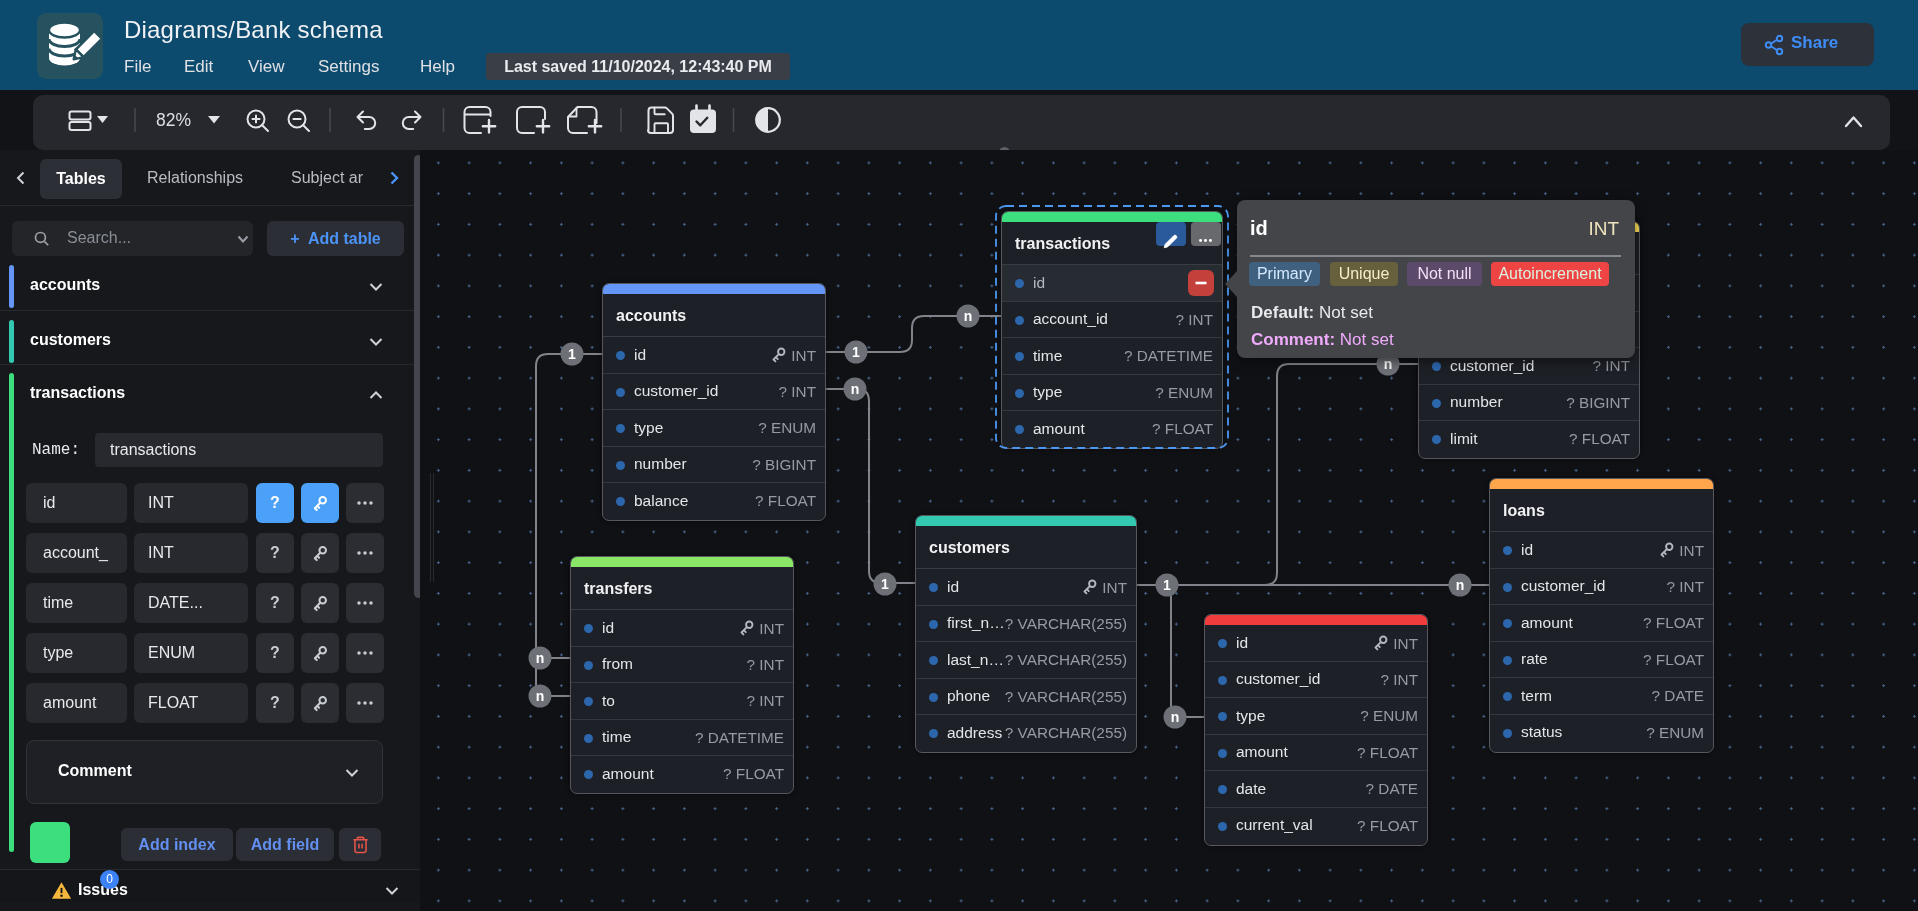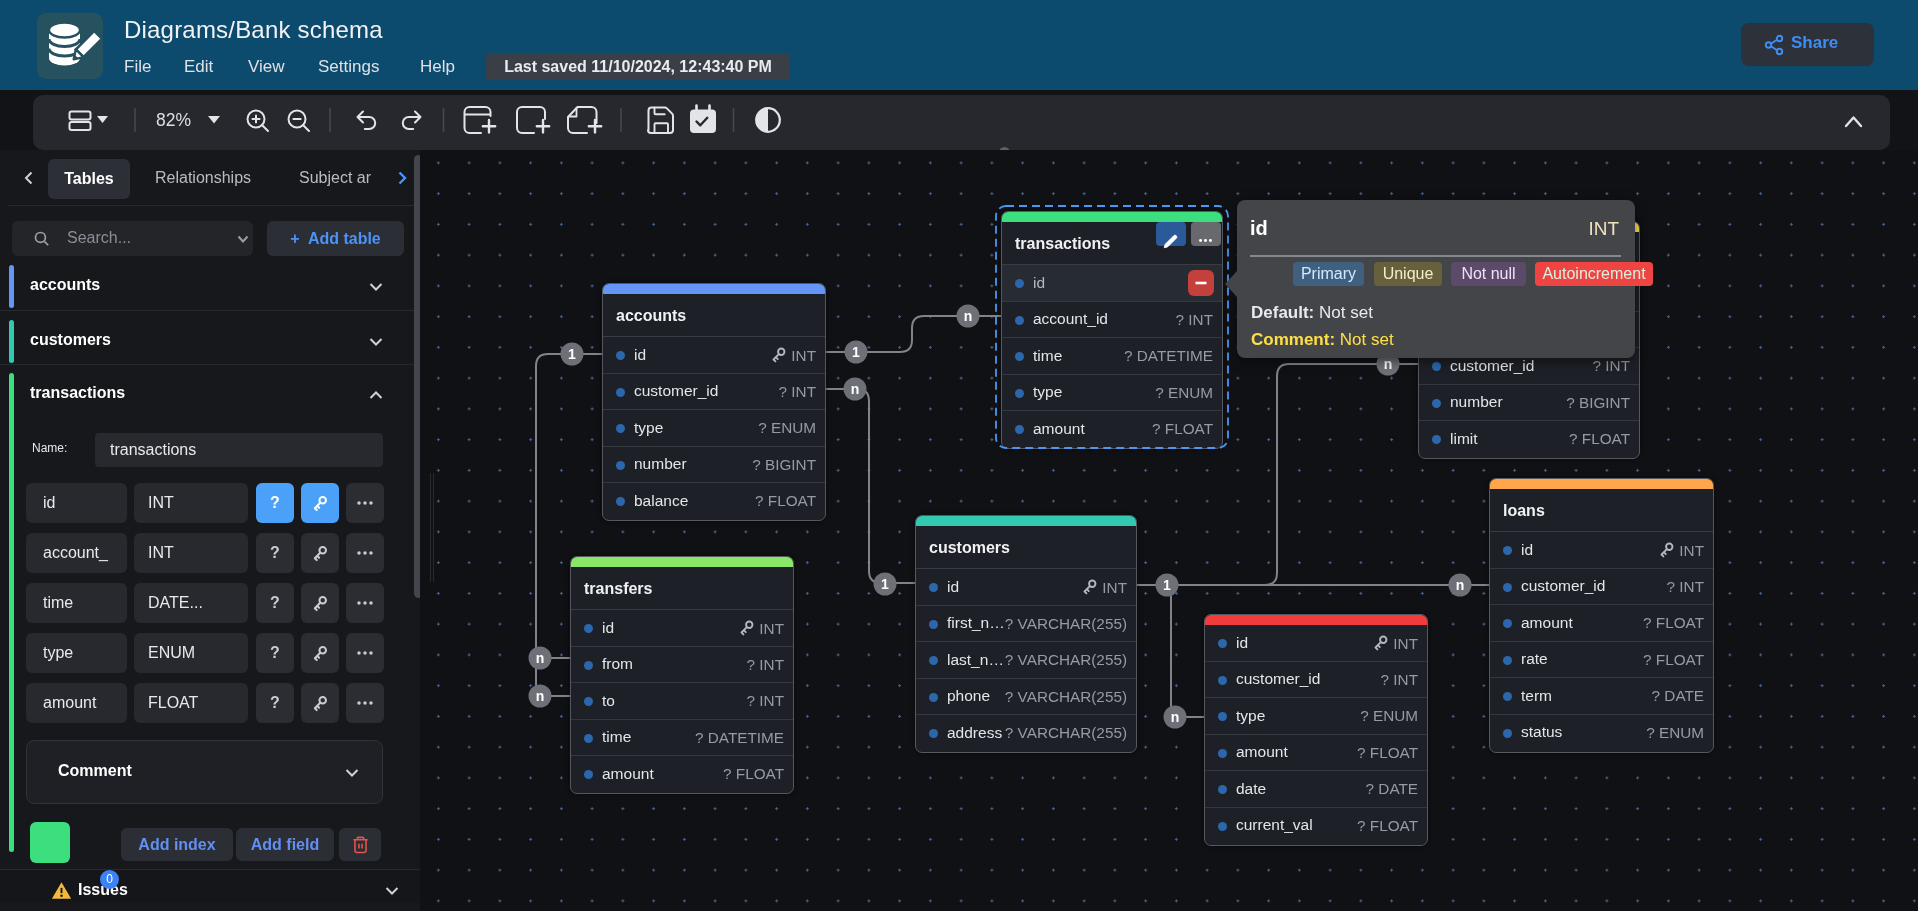--- a/index.html
+++ b/index.html
@@ -9,34 +9,34 @@
   #title { position:absolute; left:124px; top:16px; font-size:24px; color:#f2f3f5; font-weight:normal; letter-spacing:0.2px; }
   .menu { position:absolute; top:57px; font-size:17px; color:#dfe1e5; }
   #lastsaved { position:absolute; left:486px; top:53px; width:304px; height:27px; background:#3a3e46; border-radius:3px; color:#e9ebee; font-size:16px; font-weight:bold; text-align:center; line-height:27px; }
   #share { position:absolute; left:1741px; top:23px; width:133px; height:43px; background:#2d313a; border-radius:8px; }
   #share span { position:absolute; left:50px; top:10px; color:#3d8df5; font-size:17px; font-weight:bold; }
   #toolbar { position:absolute; left:33px; top:95px; width:1857px; height:55px; background:#26282e; border-radius:10px; }
   #handle-dot { position:absolute; left:999px; top:147px; width:11px; height:11px; border-radius:6px; background:#5c6067; }
 
   
   #sidebar { position:absolute; left:0; top:150px; width:420px; height:761px; background:#16181c; }
-  #tabs { position:absolute; left:8px; top:0; width:420px; height:56px; border-bottom:1px solid #26292e; }
+  #tabs { position:absolute; left:0; top:0; width:420px; height:56px; border-bottom:1px solid #26292e; }
   #tab-active { position:absolute; left:40px; top:9px; width:82px; height:40px; background:#2c2f36; border-radius:6px; color:#fff; font-weight:bold; font-size:16px; text-align:center; line-height:40px; }
   .tab { position:absolute; top:19px; font-size:16px; color:#b9bdc3; }
   #search { position:absolute; left:12px; top:71px; width:241px; height:35px; background:#232529; border-radius:6px; }
   #search span { position:absolute; left:55px; top:8px; color:#8a8f97; font-size:16px; }
   #addtable { position:absolute; left:267px; top:71px; width:137px; height:35px; background:#2b2e35; border-radius:6px; color:#4b93f7; font-size:16px; font-weight:bold; text-align:center; line-height:35px; }
   .acc { position:absolute; left:0; width:420px; height:47px; }
   .acc .strip { position:absolute; left:9px; top:2px; width:5px; height:43px; border-radius:3px; }
   .acc .t { position:absolute; left:30px; top:13px; font-size:16px; font-weight:bold; color:#fff; }
   .sep { position:absolute; left:0; width:420px; height:1px; background:#26292f; }
   .chev { position:absolute; width:16px; height:16px; }
   #editor { position:absolute; left:0; top:221px; width:420px; }
   #tstrip { position:absolute; left:9px; top:5px; width:5px; height:476px; border-radius:3px; background:#3cde7d; }
-  .lbl { font-size:12px; color:#e7e9ec; }
+  .lbl { font-size:16px; color:#e7e9ec;font-family:Liberation Mono, monospace; }
   #nameinput { position:absolute; left:95px; top:62px; width:288px; height:34px; background:#27292e; border-radius:4px; color:#e7e9ec; font-size:16px; line-height:34px; padding-left:15px; }
   .frow { position:absolute; left:0; width:420px; height:40px; }
   .fname { position:absolute; left:26px; top:0; width:101px; height:40px; background:#27292e; border-radius:6px; font-size:16px; color:#e7e9ec; line-height:40px; padding-left:17px; }
   .ftype { position:absolute; left:134px; top:0; width:114px; height:40px; background:#27292e; border-radius:6px; font-size:16px; color:#e7e9ec; line-height:40px; padding-left:14px; }
   .fbtn { position:absolute; top:0; width:38px; height:40px; border-radius:6px; background:#2b2d33; }
   .fbtn.blue { background:#4ba0f8; }
   .q { color:#c9cdd3; font-weight:bold; font-size:16px; text-align:center; line-height:40px; }
   .q.on { color:#fff; }
   #commentbox { position:absolute; left:26px; top:369px; width:357px; height:64px; background:#1e2025; border:1px solid #303339; border-radius:8px; }
   #commentbox span { position:absolute; left:31px; top:21px; font-size:16px; font-weight:bold; color:#fff; }
@@ -54,21 +54,21 @@
   #edges { position:absolute; left:0; top:0; }
   .tbl { position:absolute; border:1px solid #55585e; border-radius:7px; background:#1d2026; box-shadow:0 0 5px rgba(0,0,0,0.45); }
   .tbl .strip { height:10px; border-radius:6px 6px 0 0; }
   .tbl .title { height:43px; border-bottom:1px solid #393c42; font-size:16px; font-weight:bold; color:#f0f1f3; line-height:43px; padding-left:13px; }
   .row { height:36.6px; border-bottom:1px solid #34373d; position:relative; font-size:15.5px; color:#e3e6ea; }
   .row:last-child { border-bottom:none; }
   .row .dot { position:absolute; left:13px; top:14px; width:9px; height:9px; border-radius:5px; background:#2c67ad; }
   .row .nm { position:absolute; left:31px; top:8.5px; max-width:108px; white-space:nowrap; overflow:hidden; text-overflow:ellipsis; }
   .row .tp { position:absolute; right:9px; top:9px; font-size:15.3px; color:#969ba3; }
   #popup { position:absolute; left:817px; top:50px; width:398px; height:158px; background:#434549; border-radius:8px; box-shadow:0 3px 12px rgba(0,0,0,0.5); }
-  .pbadge { position:absolute; top:62px; height:24px; border-radius:4px; font-size:16px; line-height:24px; text-align:center;margin-left:44px; }
+  .pbadge { position:absolute; top:62px; height:24px; border-radius:4px; font-size:16px; line-height:24px; text-align:center; }
   .parrow { position:absolute; left:-12px; top:71px; width:0; height:0; border-top:13px solid transparent; border-bottom:13px solid transparent; border-right:12px solid #434549; }
   .hbtn { position:absolute; top:10px; width:30px; height:24px; border-radius:4px; }
   .row.hov { background:#272b32; }
   .minus { position:absolute; right:8px; top:5px; width:26px; height:26px; border-radius:6px; background:#c4403a; }
   .vfaint { position:absolute; width:1px; height:109px; background:#26292e; }
 </style>
 </head>
 <body>
 
 <div id="header">
@@ -635,15 +635,15 @@
   <div id="popup">
     <div class="parrow"></div>
     <span style="position:absolute;left:13px;top:17px;font-size:20px;font-weight:bold;color:#fff">id</span>
     <span style="position:absolute;right:16px;top:18px;font-size:19px;color:#efe3bd">INT</span>
     <div style="position:absolute;left:13px;top:54.5px;width:371px;height:2px;background:#85888e"></div>
     <div class="pbadge" style="left:12px;width:71px;background:#40607f;color:#d2e8ff">Primary</div>
     <div class="pbadge" style="left:93px;width:68px;background:#67603c;color:#f5ecc9">Unique</div>
     <div class="pbadge" style="left:170px;width:75px;background:#5c4a6b;color:#f2dff6">Not null</div>
     <div class="pbadge" style="left:254px;width:118px;background:#ef4444;color:#d9f2df">Autoincrement</div>
     <div style="position:absolute;left:14px;top:103px;font-size:17px;color:#e9eaec"><b>Default:</b> Not set</div>
-    <div style="position:absolute;left:14px;top:130px;font-size:17px;color:#fde047"><b>Comment:</b> Not set</div>
+    <div style="position:absolute;left:14px;top:130px;font-size:17px;color:#f0abfc"><b>Comment:</b> Not set</div>
   </div>
 </div>
 
 </body></html>

